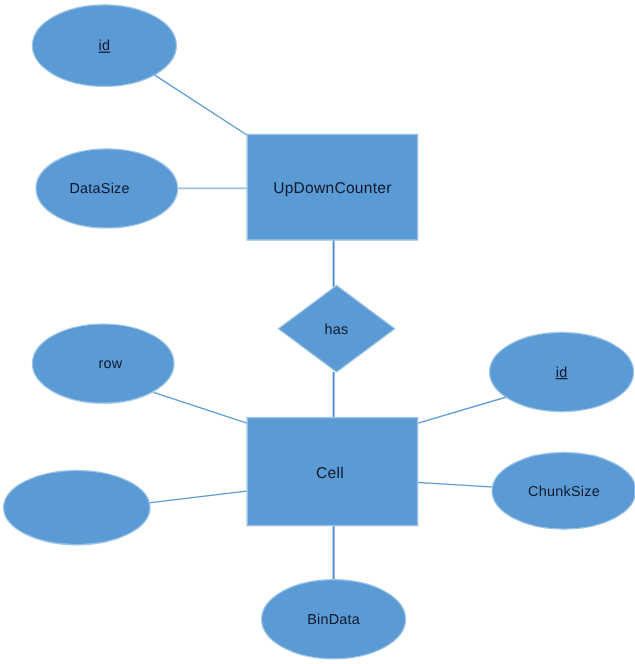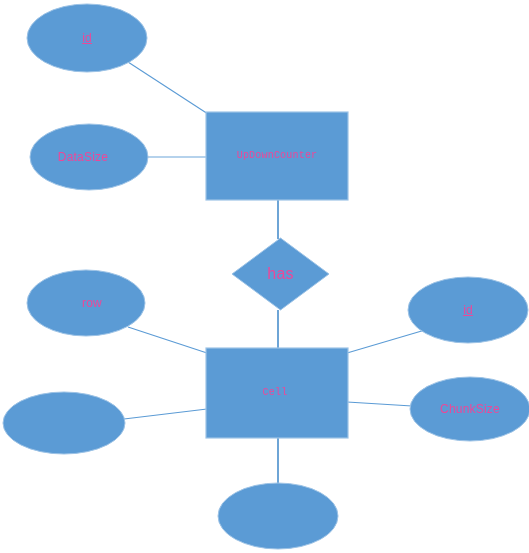--- a/index.html
+++ b/index.html
@@ -22,33 +22,33 @@
     left: 0;
     top: 0;
     width: 529px;
     height: 553px;
   }
   .node-label {
     position: absolute;
     display: flex;
     align-items: center;
     justify-content: center;
-    color: #ec4899;
+    color: #0f172a;
     font-family: "Liberation Sans", sans-serif;
     font-size: 12px;
     line-height: 1;
     letter-spacing: 0.2px;
     white-space: nowrap;
     pointer-events: none;
   }
   .node-label.key {
     text-decoration: underline;
   }
-  .label-entity { font-size: 10px; font-family: Liberation Mono, monospace; }
-  .label-rel    { font-size: 16px; }
+  .label-entity { font-size: 13px; }
+  .label-rel    { font-size: 12px; }
   .label-attr   { font-size: 12px; }
 </style>
 </head>
 <body>
 
 <div id="er-canvas">
 
   <svg id="er-svg" viewBox="0 0 529 553">
 
     <g>
@@ -93,14 +93,15 @@
 
   <div class="node-label label-attr" style="left:27px; top:287px; width:130px; height:32px;">row</div>
 
   <div class="node-label label-attr key" style="left:408px; top:294px; width:120px; height:32px;">id</div>
 
 
   <div class="node-label label-entity" style="left:206px; top:377px; width:138px; height:32px;">Cell</div>
 
   <div class="node-label label-attr" style="left:410px; top:393px; width:120px; height:32px;">ChunkSize</div>
 
+  <div class="node-label label-attr" style="left:218px; top:500px; width:120px; height:32px;">BinData</div>
 
 </div>
 
 </body></html>

